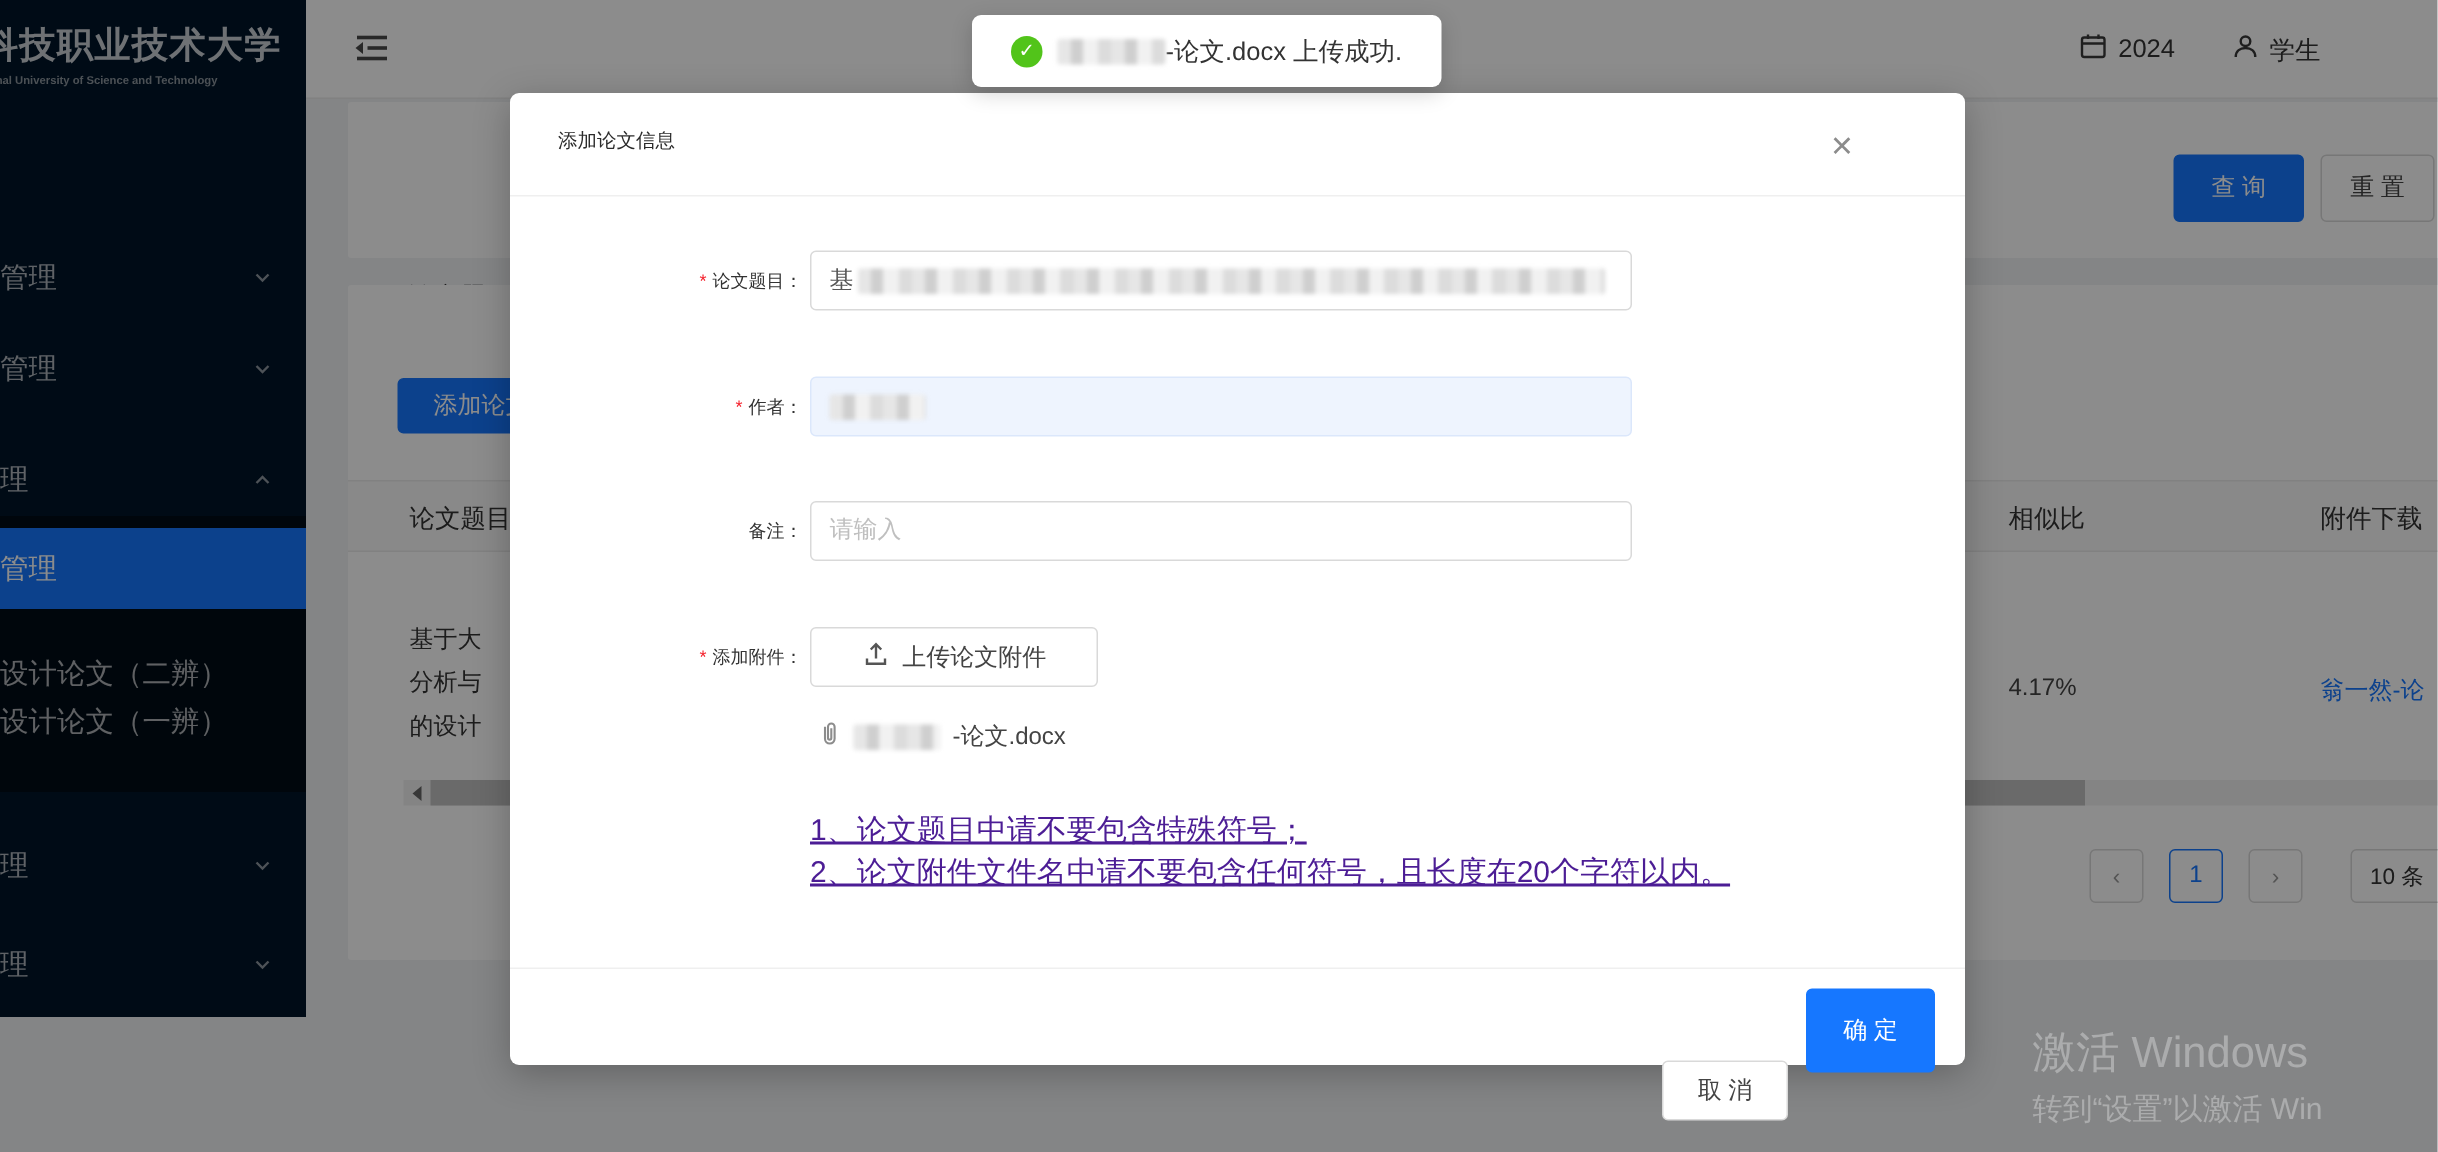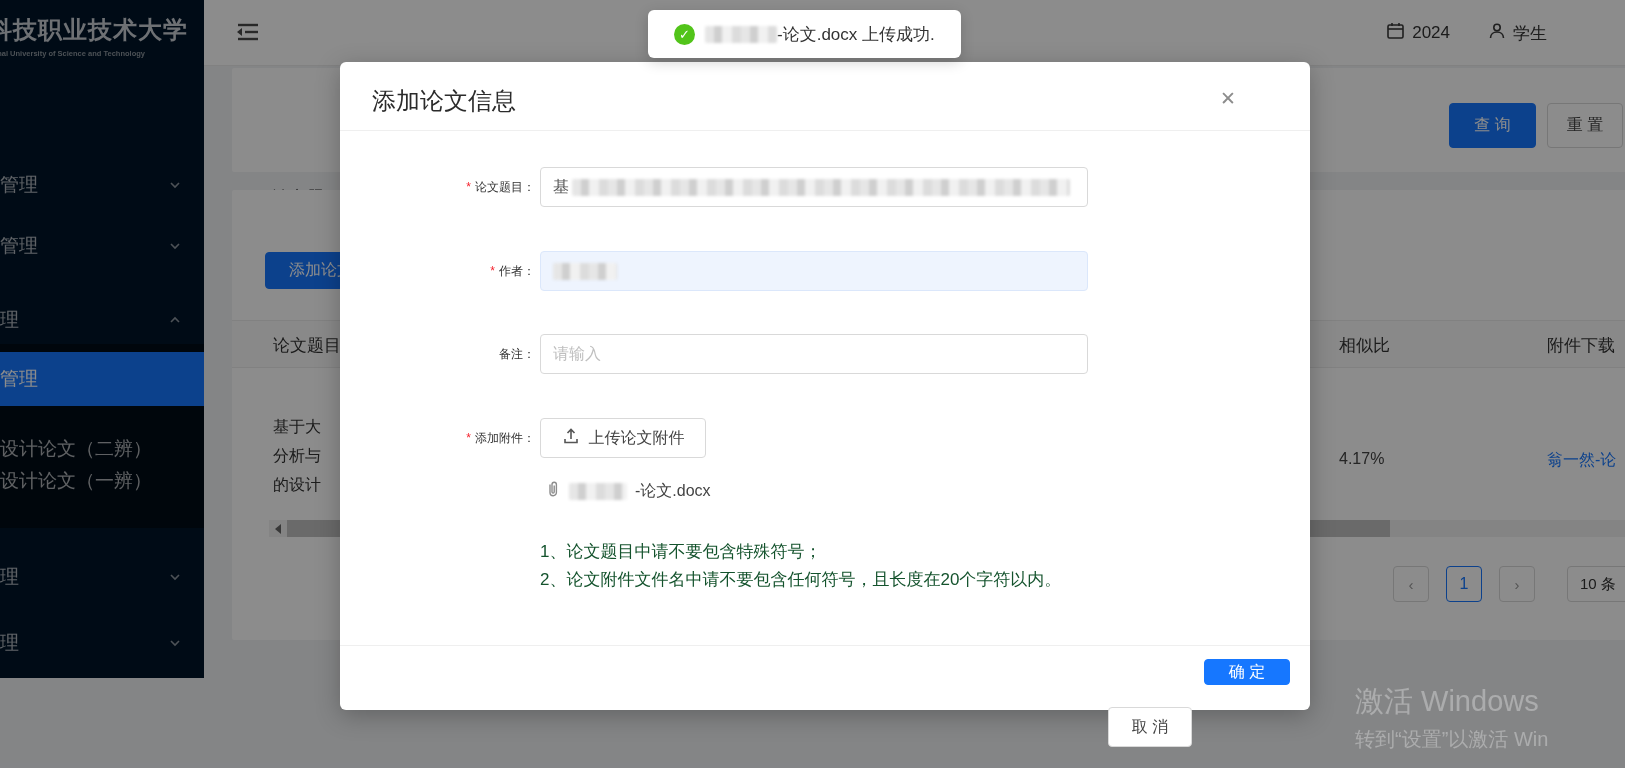--- a/index.html
+++ b/index.html
@@ -66,37 +66,37 @@
   .check { width:21px; height:21px; border-radius:50%; background:#52c41a; color:#fff; font-size:13px; font-weight:bold; display:flex; align-items:center; justify-content:center; }
   #toast .msg { font-size:17px; color:#333; display:flex; align-items:center;text-align:right; }
 
   
   .mosaic { display:inline-block; height:17px; border-radius:2px; vertical-align:middle;
     background:repeating-linear-gradient(90deg,#e6e6e6 0 9px,#cfcfcf 9px 17px,#f1f1f1 17px 27px,#dcdcdc 27px 36px);
     filter:blur(1.5px); }
 
   
   #modal { position:absolute; left:340px; top:62px; width:970px; height:648px; background:#fff; border-radius:6px; z-index:70; box-shadow:0 6px 24px rgba(0,0,0,0.25); }
-  .m-title { position:absolute; left:32px; top:23px; font-size:24px; color:#2b2b2b; font-weight:500; }
+  .m-title { position:absolute; left:32px; top:23px; font-size:13px; color:#2b2b2b; font-weight:500; }
   .m-close { position:absolute; right:66px; top:20px; width:32px; height:32px; display:flex; align-items:center; justify-content:center; font-size:19px; color:#8c8c8c; cursor:pointer; }
   .m-hdiv { position:absolute; left:0; top:68px; width:100%; border-bottom:1px solid #efefef; }
   .m-fdiv { position:absolute; left:0; top:583px; width:100%; border-top:1px solid #efefef; }
 
   .f-label { position:absolute; width:195px; text-align:right; font-size:12px; color:#333; line-height:40px; }
   .req { color:#f5222d; margin-right:4px; }
   .f-input { position:absolute; left:200px; width:548px; height:40px; border:1px solid #d9d9d9; border-radius:4px; background:#fff; display:flex; align-items:center; padding:0 12px; font-size:16px; color:#333; }
   .f-input.disabled { background:#eef4fe; border-color:#dbe7fb; }
   .f-input input { border:none; outline:none; width:100%; font-size:16px; color:#333; background:transparent; font-family:inherit; }
   .f-input input::placeholder { color:#bfbfbf; }
 
-  .upload-btn { position:absolute; left:200px; top:356px; width:166px; height:40px; gap:9px; }
+  .upload-btn { position:absolute; left:200px; top:356px; width:192px; height:40px; gap:9px; }
   .file-item { position:absolute; left:205px; top:418px; display:flex; align-items:center; gap:8px; font-size:16px; color:#444; cursor:pointer; }
-  .note { position:absolute; left:200px; font-size:17px; color:#14532d; }
+  .note { position:absolute; left:200px; font-size:20px; color:#4c1d95;text-decoration:underline; }
   #btn-cancel { position:absolute; left:768px; top:597px; width:84px; height:40px;margin-top:48px; }
-  #btn-ok { position:absolute; left:864px; top:597px; width:86px; height:26px; }
+  #btn-ok { position:absolute; left:864px; top:597px; width:86px; height:56px; }
 </style>
 </head>
 <body>
 
 <div id="app">
 
   <div id="sidebar">
     <div class="logo">
       <div class="logo-title">科技职业技术大学</div>
       <div class="logo-sub">tional University of Science and Technology</div>

